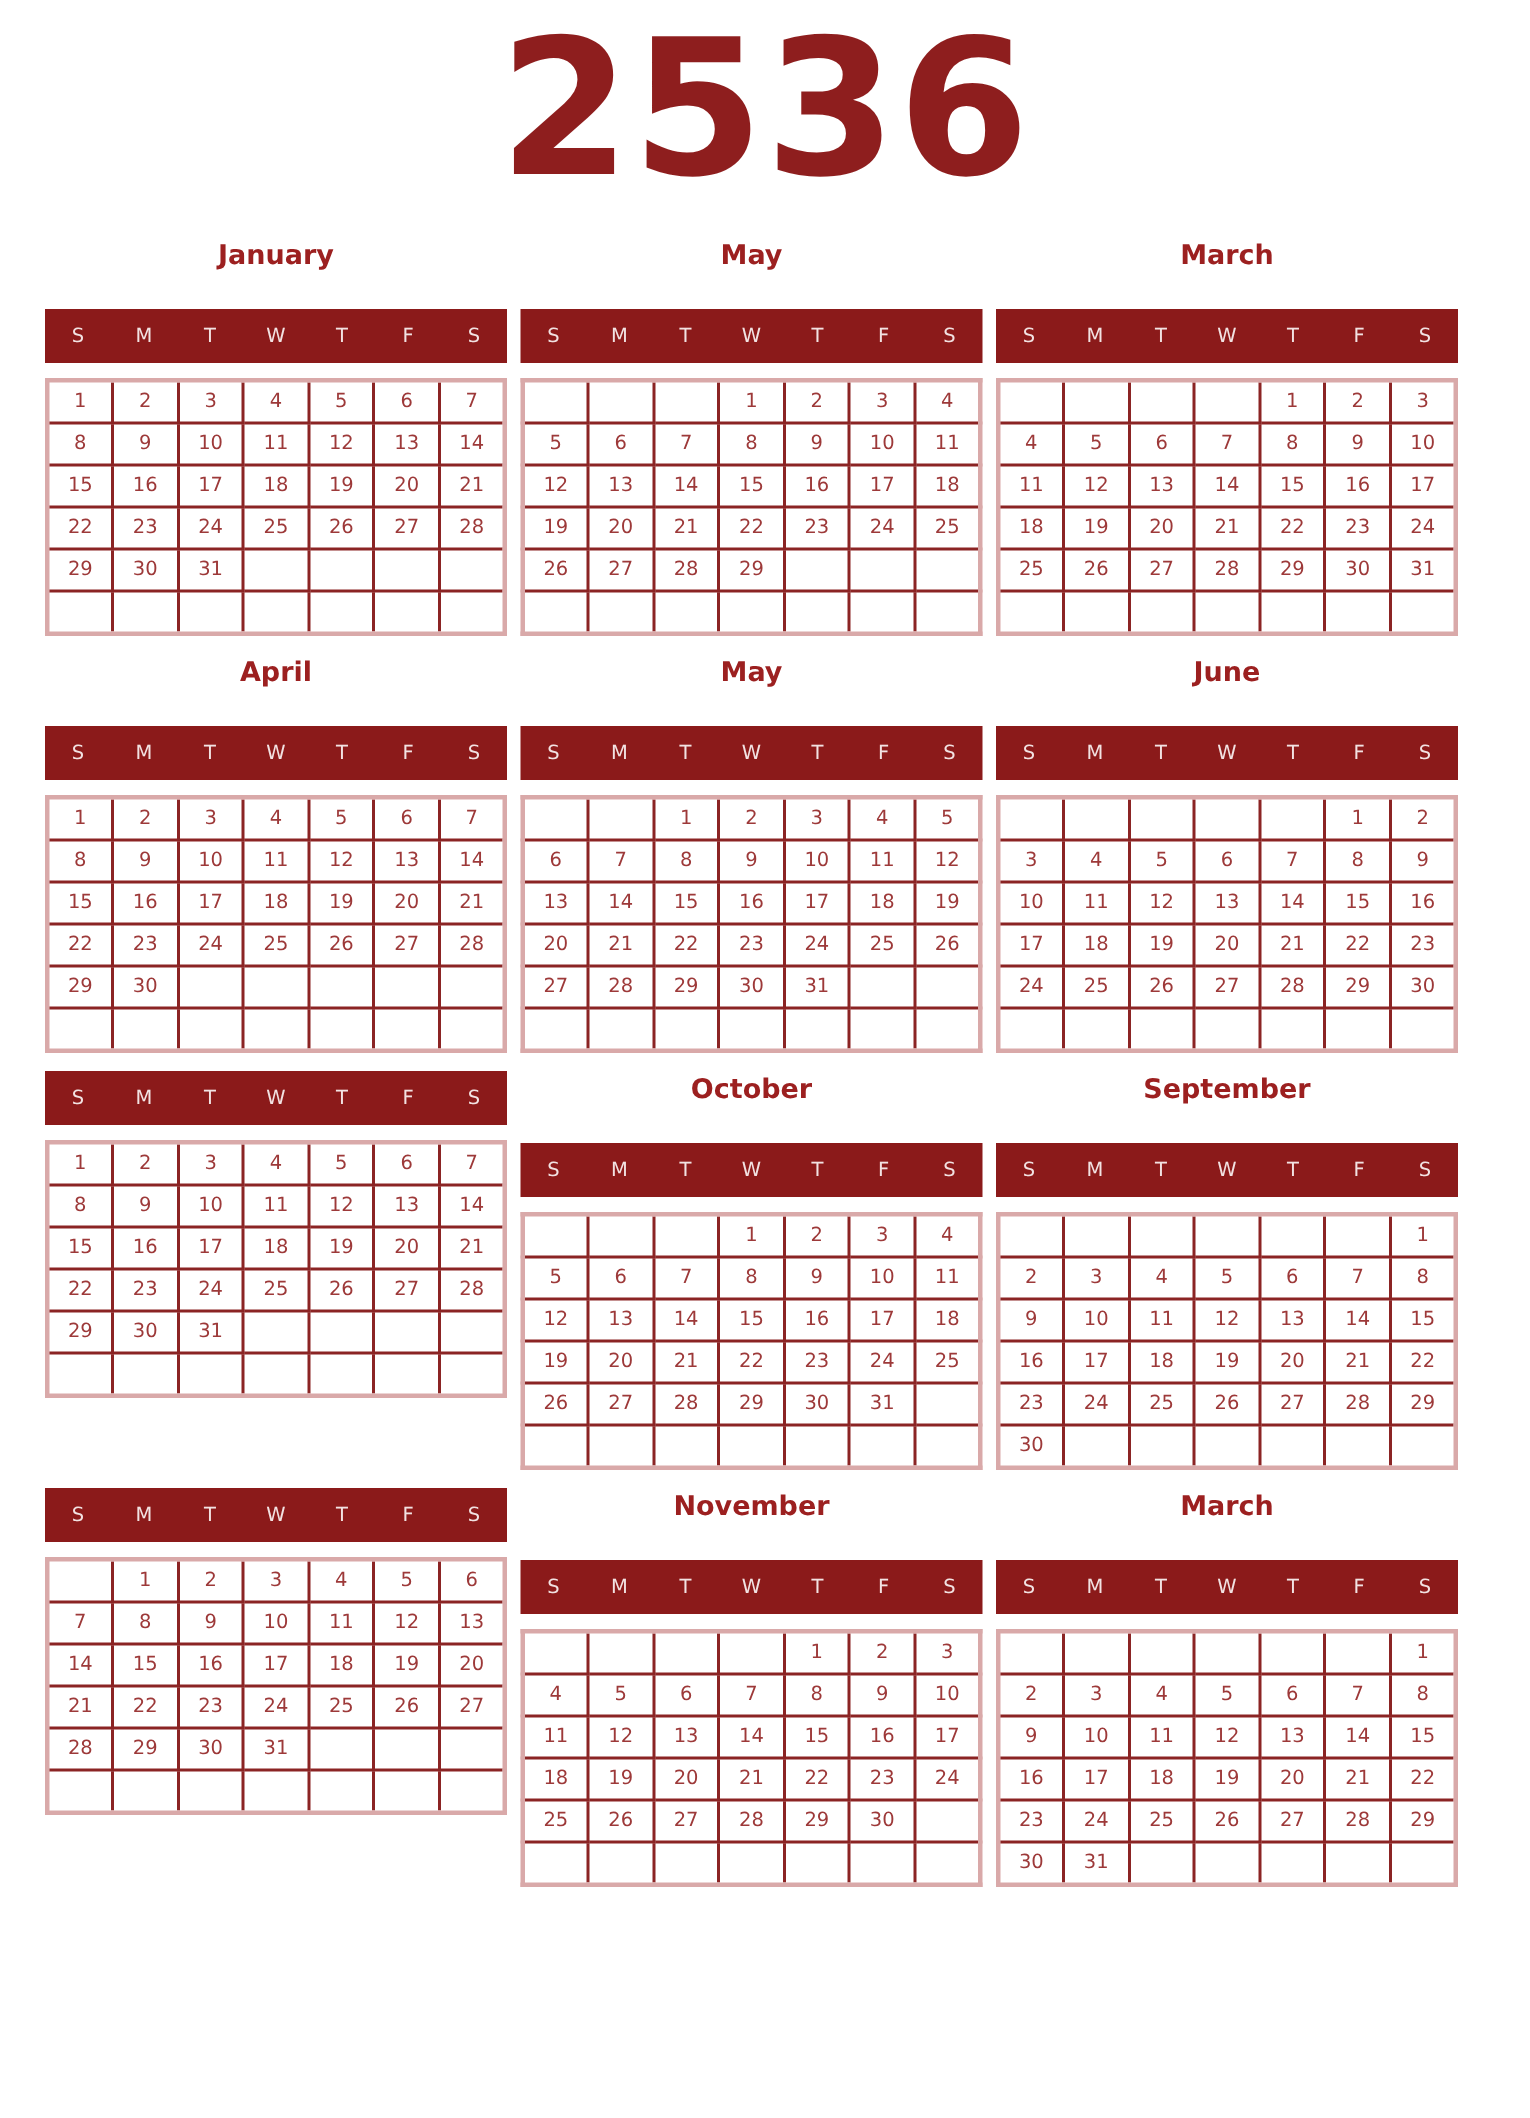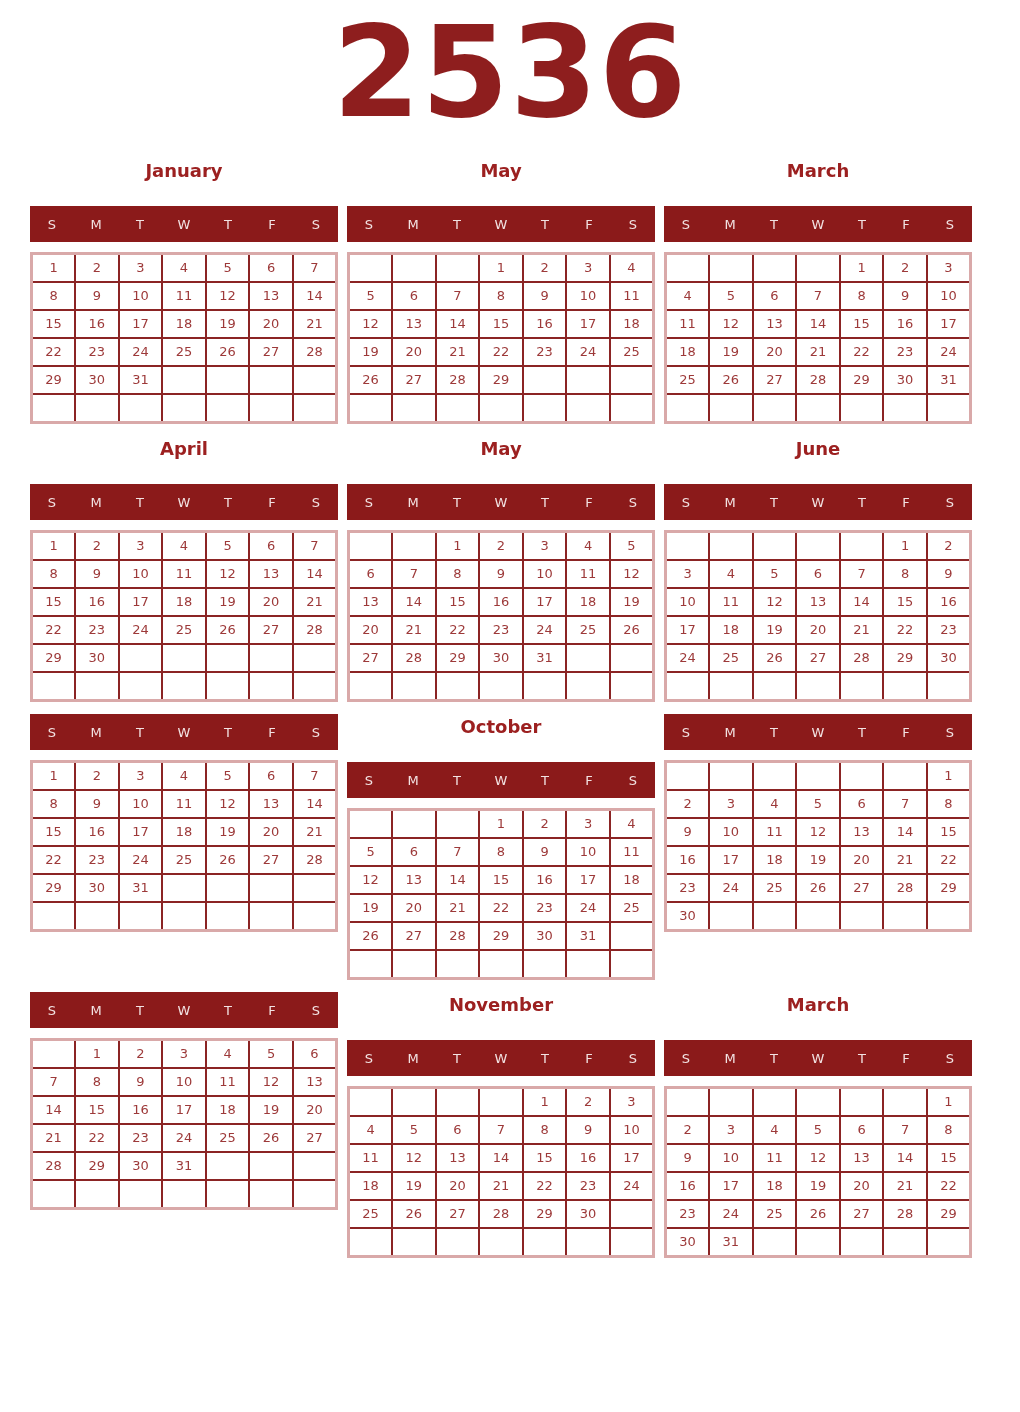--- a/index.html
+++ b/index.html
@@ -645,20 +645,21 @@
               <td></td>
               <td></td>
               <td></td>
               <td></td>
             </tr>
           </tbody>
     </table>
   </section>
 
   <section class="month">
+    <h2 class="month-name">September</h2>
     <div class="weekday-bar">
           <span class="weekday">S</span>
           <span class="weekday">M</span>
           <span class="weekday">T</span>
           <span class="weekday">W</span>
           <span class="weekday">T</span>
           <span class="weekday">F</span>
           <span class="weekday">S</span>
         </div>
     <table class="days">

